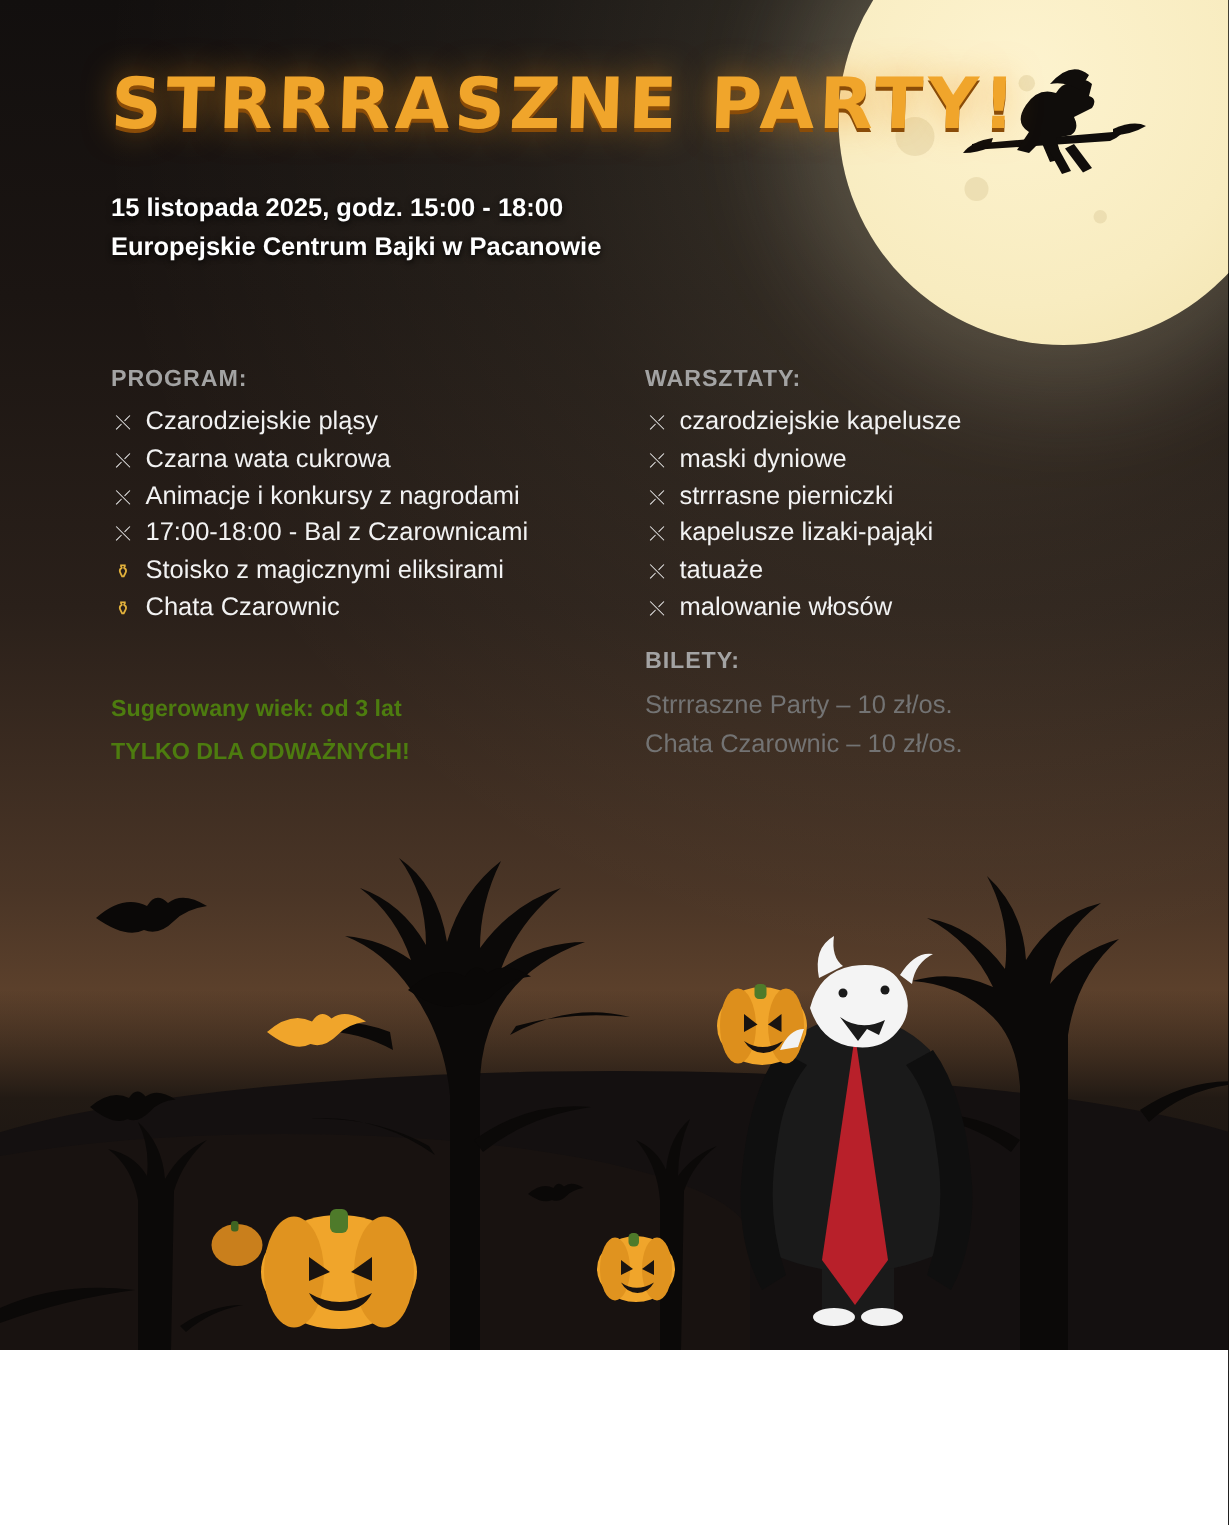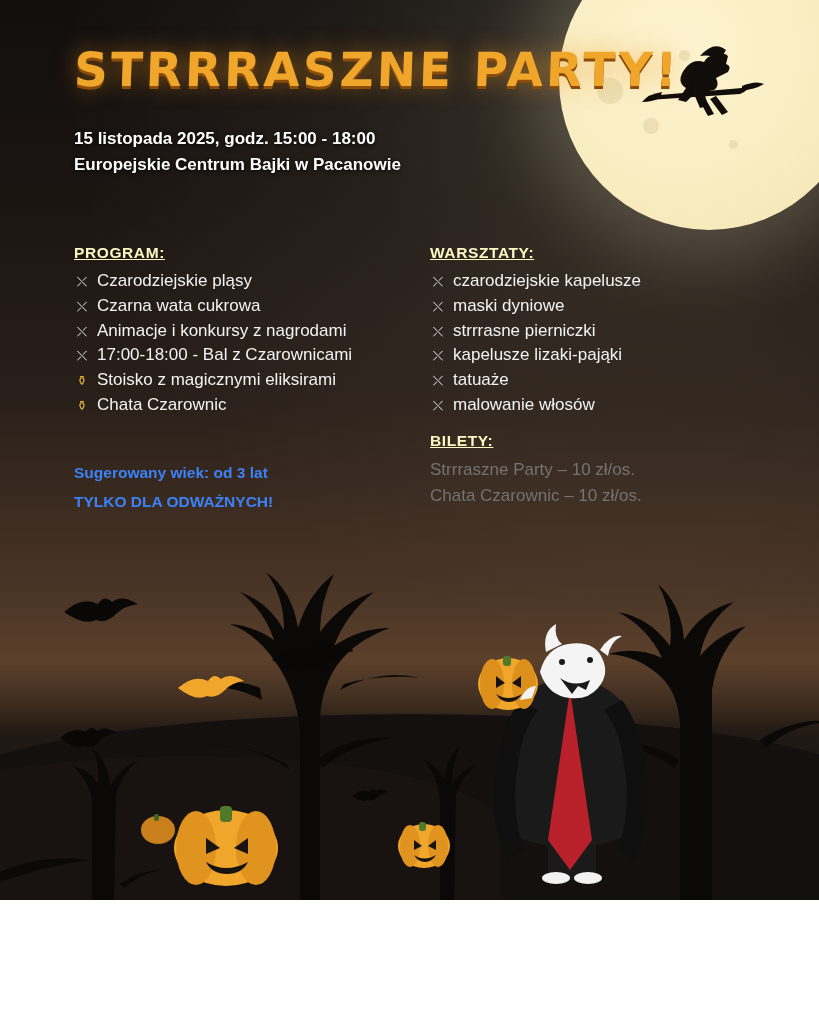--- a/index.html
+++ b/index.html
@@ -71,35 +71,35 @@
     color: #fff; font-size: 17px; font-weight: 700; line-height: 1.55;
     text-shadow: 0 1px 4px rgba(0,0,0,.9);
   }
   .subline div { white-space: nowrap; }
 
   
   .col-left  { position: absolute; left: 74px;  top: 244px; width: 330px; }
   .col-right { position: absolute; left: 430px; top: 244px; width: 330px; }
 
   .sec-title {
-    color: #fef9c3; font-weight: 700; font-size: 15.5px;
-    letter-spacing: .6px; margin-bottom: 7px; text-decoration: underline;
+    color: #a3a3a3; font-weight: 700; font-size: 15.5px;
+    letter-spacing: .6px; margin-bottom: 7px;
   }
   ul.plain { list-style: none; }
   ul.plain li {
     color: #f2f2f2; font-size: 17px; line-height: 1.46;
     display: flex; align-items: baseline; gap: 7px;
     white-space: nowrap;
   }
   .bullet-ico { font-size: 13px; color: #e8e8e8; width: 16px; flex: 0 0 16px; text-align: center; }
   .bullet-ico.potion { color: #e3b23c; }
 
   .age-block {
     position: absolute; left: 74px; top: 458px;
-    color: #3b82f6; font-size: 15.5px; font-weight: 700; line-height: 1.9;
+    color: #4d7c0f; font-size: 15.5px; font-weight: 700; line-height: 1.9;
   }
   .tickets { position: absolute; left: 430px; top: 432px; width: 340px; }
   .tickets .line { color: #737373; font-size: 17px; line-height: 1.5; }
 
   
   svg.layer { position: absolute; left: 0; top: 0; width: 819px; height: 1024px; pointer-events: none; }
 
   
   .footer {
     position: absolute; left: 0; bottom: 0; width: 819px; height: 124px;

